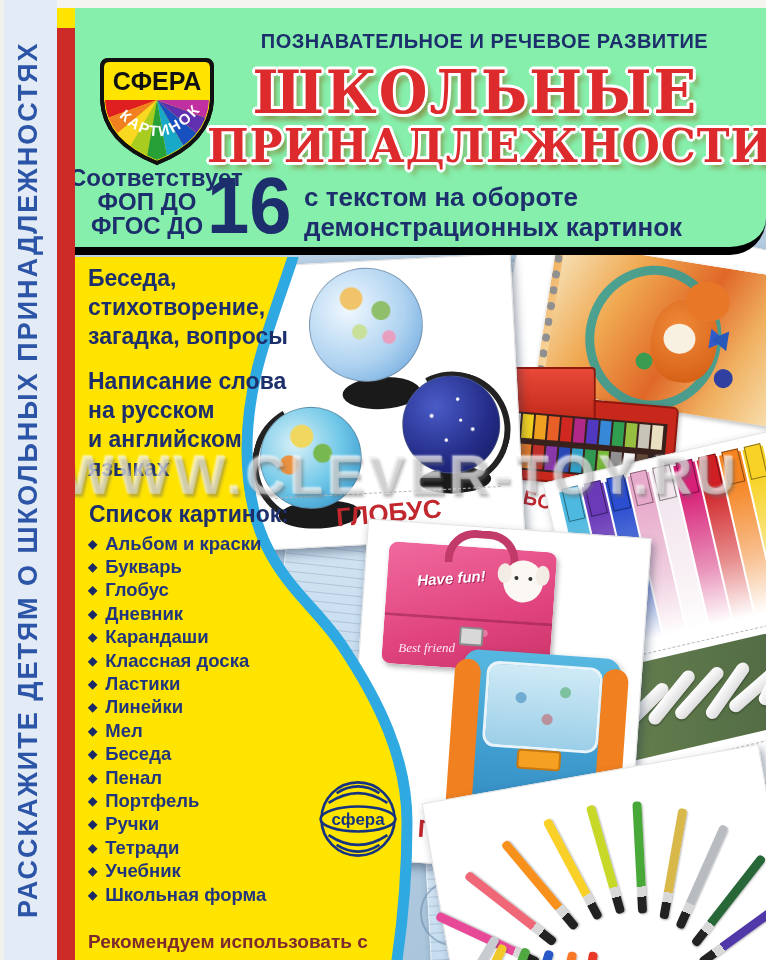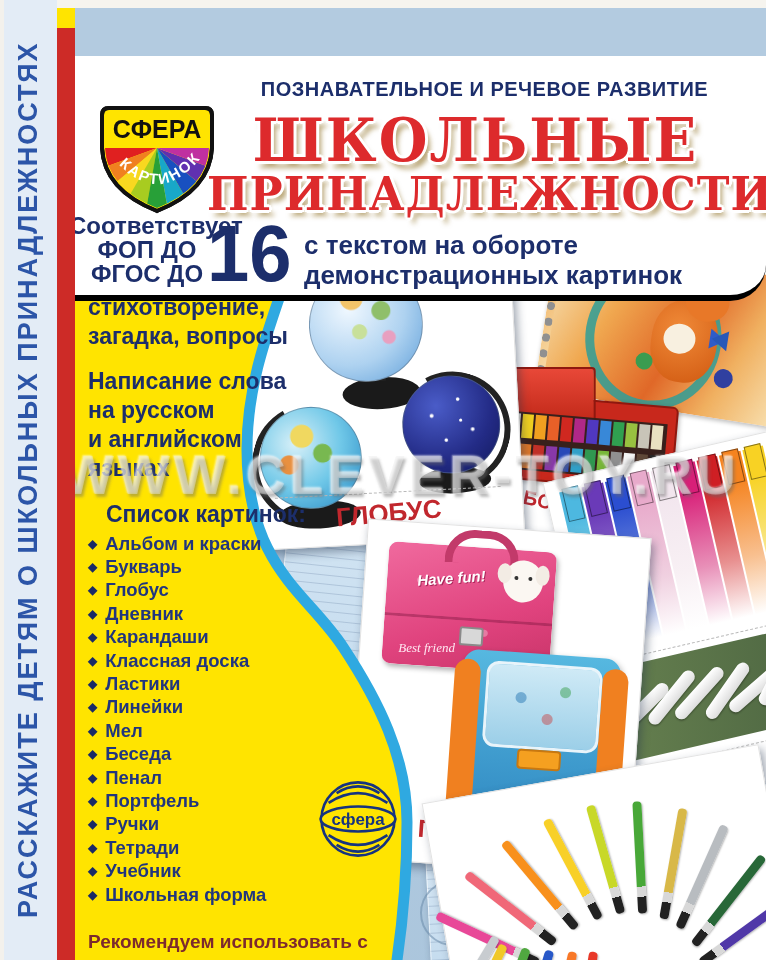--- a/index.html
+++ b/index.html
@@ -9,22 +9,22 @@
   .topstrip{position:absolute;left:0;top:0;width:766px;height:8px;background:#f6f4ee;z-index:52;}
   .sidestrip{position:absolute;left:0;top:0;width:57px;height:960px;z-index:52;
       background:linear-gradient(90deg,#f3f1ec 0 4px,#e3ecf6 4px),
       repeating-linear-gradient(0deg,rgba(255,255,255,.55) 0 2px,rgba(190,205,225,.35) 2px 5px),#e0eaf5;}
   .vtext{position:absolute;inset:0;display:flex;align-items:center;justify-content:center;
       writing-mode:vertical-rl;transform:rotate(180deg);
       font-weight:bold;font-size:27px;letter-spacing:2px;color:#2c55a8;white-space:nowrap;}
   .redstrip{position:absolute;left:57px;top:28px;width:18px;height:932px;background:#cd2b27;z-index:52;}
   .redcap{position:absolute;left:57px;top:8px;width:18px;height:22px;background:#ffe400;z-index:52;}
   
-  .header{position:absolute;left:57px;top:8px;width:709px;height:239px;background:#ffffff;
-      border-bottom:6px solid #000000;border-bottom-right-radius:36px;z-index:35;margin-top:48px;}
+  .header{position:absolute;left:57px;top:8px;width:709px;height:239px;background:#86efac;
+      border-bottom:8px solid #000000;border-bottom-right-radius:36px;z-index:35;}
   .tagline{position:absolute;left:160px;right:14px;top:22px;text-align:center;
       font-weight:bold;font-size:20px;letter-spacing:.5px;color:#1c2e6b;}
   .titleblock{position:absolute;left:150px;right:22px;top:56px;text-align:center;
       font-family:"DejaVu Serif",serif;font-weight:bold;color:#dd2a2c;line-height:1.0;
       text-shadow:-3px 0 0 #fff,3px 0 0 #fff,0 -3px 0 #fff,0 3px 0 #fff,
         -2px -2px 0 #fff,2px -2px 0 #fff,-2px 2px 0 #fff,2px 2px 0 #fff,
         5px 6px 5px rgba(130,95,10,.55);}
   .t1{font-size:56px;letter-spacing:2px;transform:scaleY(1.06);}
   .t2{font-size:44px;letter-spacing:1px;margin-top:4px;transform:scaleY(1.06);}
   .count16{position:absolute;left:150px;top:160px;font-weight:bold;font-size:76px;color:#1c2e6b;
@@ -148,21 +148,21 @@
   .bpband{position:absolute;left:10px;bottom:0;width:138px;height:24px;background:#58585a;
       border-radius:0 0 12px 12px;}
   
   .pen{position:absolute;width:9px;height:112px;border-radius:4px;
       background:linear-gradient(to bottom,var(--c) 0 76%,#d8d8d8 76% 85%,#222 85%);
       box-shadow:1px 1px 2px rgba(0,0,0,.3);}
   
   .swoosh{position:absolute;left:75px;top:257px;z-index:30;}
   .lpanel{position:absolute;left:88px;top:258px;width:330px;z-index:32;color:#1c2e6b;}
   .intro{font-weight:bold;font-size:23px;line-height:29px;}
-  .listtitle{font-weight:bold;font-size:23px;margin:18px 0 4px 18px;}
+  .listtitle{font-weight:bold;font-size:23px;margin:18px 0 4px 1px;}
   .pic-list{list-style:none;margin:0;padding:0;}
   .pic-list li{display:flex;align-items:center;gap:8px;height:23.4px;
       font-size:18.5px;font-weight:bold;color:#21357e;}
   .blt{font-size:12px;color:#1a2a66;line-height:1;}
   .lfooter{margin-top:22px;font-weight:bold;font-size:19px;line-height:28px;color:#7c2a2e;}
   
   .wmark{position:absolute;left:62px;top:443px;width:704px;z-index:40;white-space:nowrap;
       font-weight:bold;font-size:55px;letter-spacing:4px;color:rgba(236,236,236,.42);
       text-shadow:2px 3px 3px rgba(105,105,105,.45),-1px -1px 2px rgba(255,255,255,.55);}
   .sferacircle{position:absolute;left:313px;top:778px;z-index:33;}

